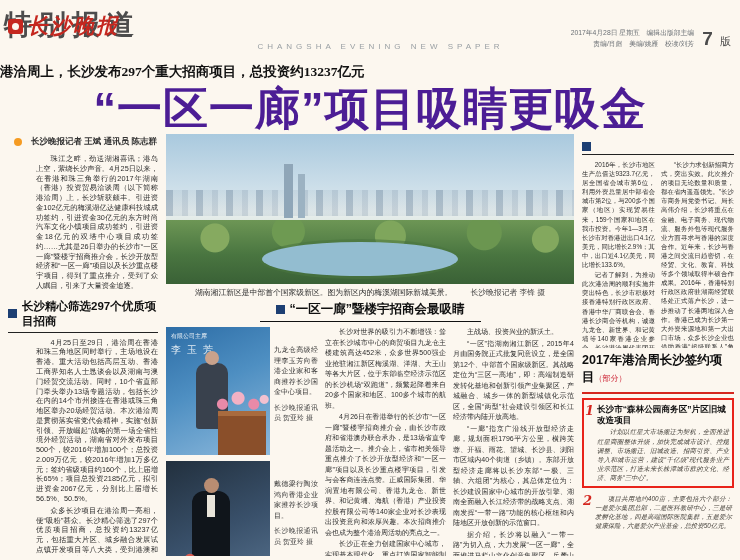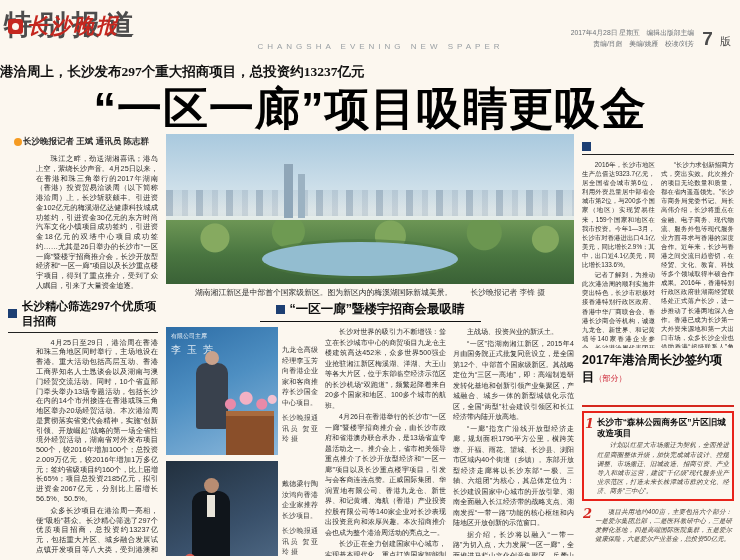--- a/index.html
+++ b/index.html
@@ -25,29 +25,29 @@
   .masthead-text{ font-family:"DejaVu Serif", serif; font-style:italic; font-weight:bold;
     font-size:21px; color:#c5271f; letter-spacing:2px; }
   .head-meta{ position:absolute; right:8px; top:28px; display:flex; align-items:center; gap:8px; }
   .meta-lines{ text-align:right; font-size:6.8px; color:#6b7075; line-height:1.6; }
   .page-no{ font-size:19px; color:#4c4c4c; font-weight:bold; letter-spacing:1px; }
   .page-no .ban{ font-size:11px; font-weight:normal; }
   
   .kicker{ position:absolute; top:63px; left:0; right:0; text-align:left;
     font-family:"Liberation Serif", serif; font-weight:bold; font-size:13.5px; color:#111; }
   .main-title{ position:absolute; top:79px; left:0; right:0; text-align:center;
-    font-size:45px; font-weight:900; color:#000000; letter-spacing:1px; }
+    font-size:45px; font-weight:900; color:#4c1d95; letter-spacing:1px; }
   
   .body-grid{ position:absolute; top:134px; left:8px; right:6px; bottom:4px;
     display:flex; gap:8px; overflow:hidden; }
   .col-left{ width:150px; flex:none; overflow:hidden; }
   .col-mid{ width:408px; flex:none; overflow:hidden; }
   .col-right{ flex:1; overflow:hidden; }
   
-  .byline{ display:flex; align-items:center; gap:1px; font-size:8.5px; font-weight:bold;
+  .byline{ display:flex; align-items:center; gap:9px; font-size:8.5px; font-weight:bold;
     color:#333; margin:2px 0 6px 6px; }
   .dot{ width:8px; height:8px; border-radius:50%; background:#f59b22; flex:none; }
   p.body-p{ font-size:7.3px; line-height:1.34; text-align:justify; text-indent:2em;
     color:#2d2d2d; margin-bottom:2px;margin-left:28px; }
   .subhead{ display:flex; align-items:center; gap:5px; font-size:11.5px; font-weight:bold;
     color:#101010; border-bottom:1.5px solid #222; padding:4px 0 3px; margin:4px 0 5px; }
   .sq{ width:9px; height:9px; background:#1d3f73; flex:none; }
   
   .main-photo{ position:relative; height:150px; overflow:hidden;
     background:linear-gradient(180deg,#a9c9de 0%,#cfe0ea 38%,#e9efef 52%,#dfe8e2 60%); }
@@ -68,21 +68,21 @@
     background:#93bdd0; border-radius:50%; box-shadow:0 0 0 3px rgba(73,117,64,.6); }
   .photo-caption{ font-size:7.8px; color:#2f2f2f; text-align:center; margin:3px 0 2px; }
   .photo-caption .credit{ margin-left:16px; color:#444; }
   
   .mid-subhead{ text-align:center; margin:2px 0 5px; }
   .mid-subhead .inner{ display:inline-flex; align-items:center; gap:5px;
     border-bottom:1.5px solid #111; padding:0 16px 3px; font-size:12.5px; font-weight:bold; color:#101010; }
   .mid-body{ display:flex; gap:7px; }
   .photos-col{ width:152px; flex:none; display:flex; flex-direction:column; gap:6px; }
   .photo-row{ display:flex; gap:4px; }
-  .sub-photo{ position:relative; width:112px; flex:none; overflow:hidden; }
+  .sub-photo{ position:relative; width:104px; flex:none; overflow:hidden; }
   .photo-a{ height:128px; background:linear-gradient(155deg,#2d6da6 0%,#4e8fc2 45%,#8db9dc 100%); }
   .photo-b{ height:122px; background:linear-gradient(155deg,#22303e 0%,#39506a 55%,#55708c 100%); }
   .overlay-txt{ position:absolute; top:5px; left:5px; font-size:6px; color:rgba(255,255,255,.9); }
   .overlay-name{ position:absolute; top:16px; left:5px; font-size:10px; color:rgba(255,255,255,.85);
     letter-spacing:6px; }
   .figure-a{ position:absolute; bottom:26px; left:30px; width:32px; height:66px;
     background:#39414d; border-radius:10px 10px 3px 3px; }
   .figure-a::before{ content:""; position:absolute; top:-12px; left:9px; width:14px; height:14px;
     border-radius:50%; background:#c9a28c; }
   .podium-a{ position:absolute; bottom:0; right:4px; width:48px; height:44px; background:#8a4f2a;
@@ -109,21 +109,21 @@
   .text-col{ flex:1; overflow:hidden; }
   .text-col p{ font-size:7px; line-height:1.5; text-align:justify; text-indent:2em;
     color:#2d2d2d; margin-bottom:1px; }
   
   .right-sub{ font-size:11px; }
   .right-cols{ display:flex; gap:6px; height:188px; overflow:hidden; margin-bottom:2px; }
   .rcol{ flex:1; overflow:hidden; }
   .rcol p{ font-size:6.4px; line-height:1.42; text-align:justify; text-indent:2em;
     color:#2d2d2d; margin-bottom:1px; }
   .table-title{ font-size:12.5px; font-weight:bold; color:#0d0d0d;
-    border-bottom:2px solid #d5271e; padding-bottom:19px; margin:4px 0 4px; }
+    border-bottom:2px solid #d5271e; padding-bottom:6px; margin:4px 0 4px; }
   .table-title .note{ font-size:8px; color:#c23; font-weight:normal; }
   .sign-item{ position:relative; padding:4px 2px 4px 13px; border-bottom:1px dotted #8fa3b5; }
   .sign-item:last-child{ border-bottom:none; }
   .sign-item.highlight{ border:2px solid #e8231a; padding:4px 3px 4px 13px; margin-bottom:2px; }
   .sign-num{ position:absolute; left:1px; top:3px; font-family:"DejaVu Serif", serif;
     font-style:italic; font-weight:bold; font-size:13px; color:#d4261f; }
   .sign-title{ font-size:8.6px; font-weight:bold; color:#101010; margin-bottom:2px; line-height:1.25; }
   .sign-body{ font-size:6.4px; line-height:1.42; color:#44403a; font-style:italic;
     text-align:justify; text-indent:2em; }
 </style>

